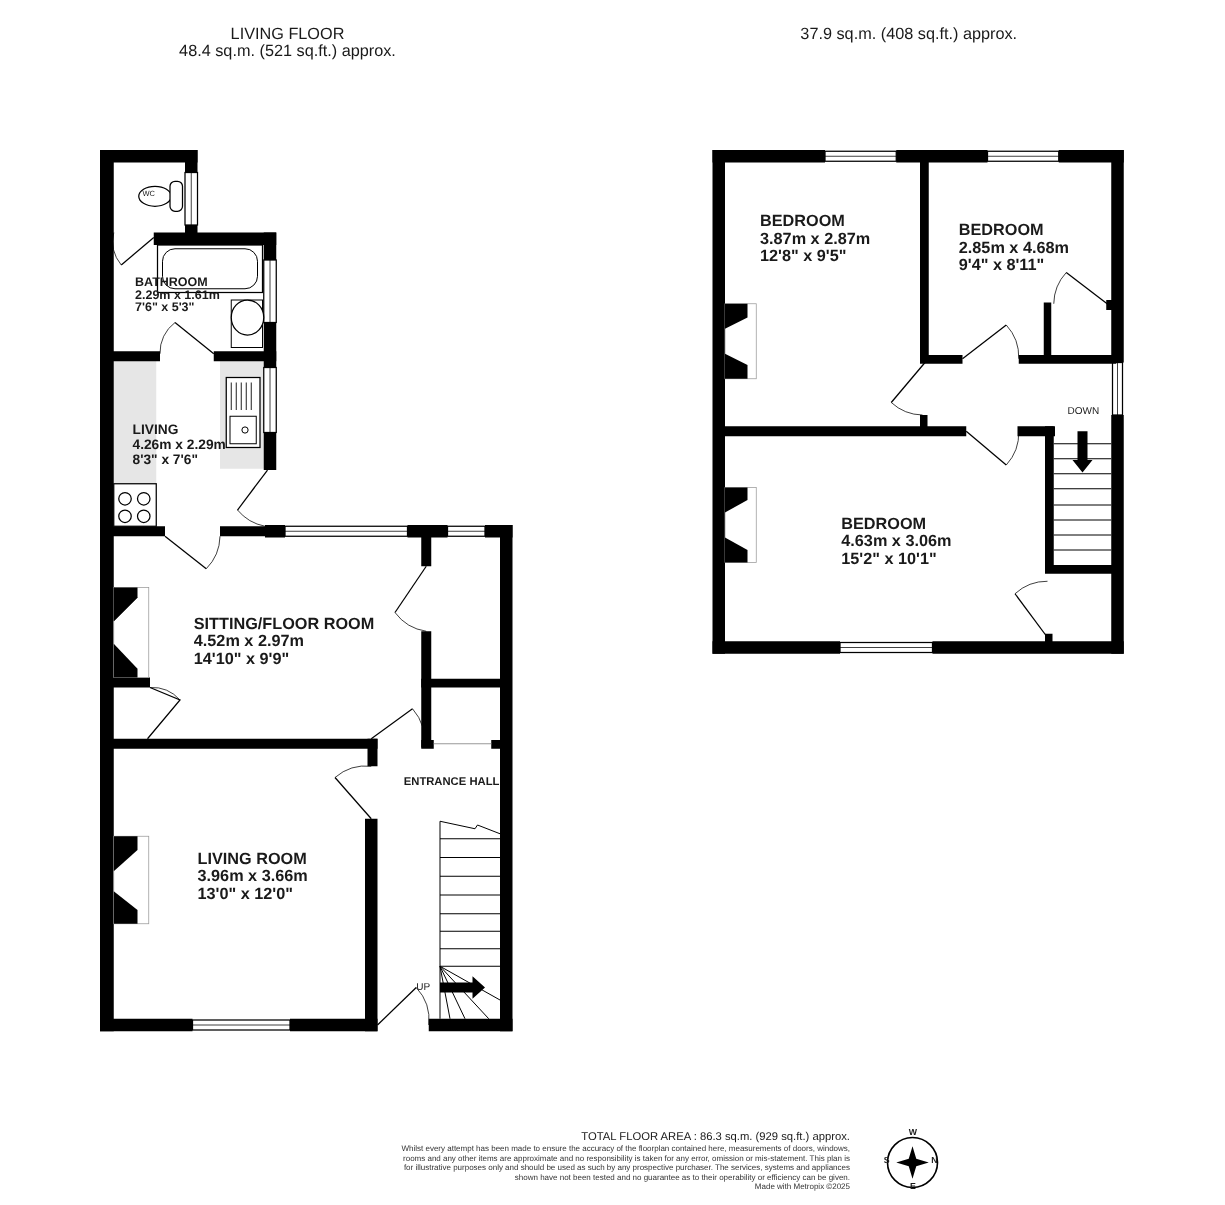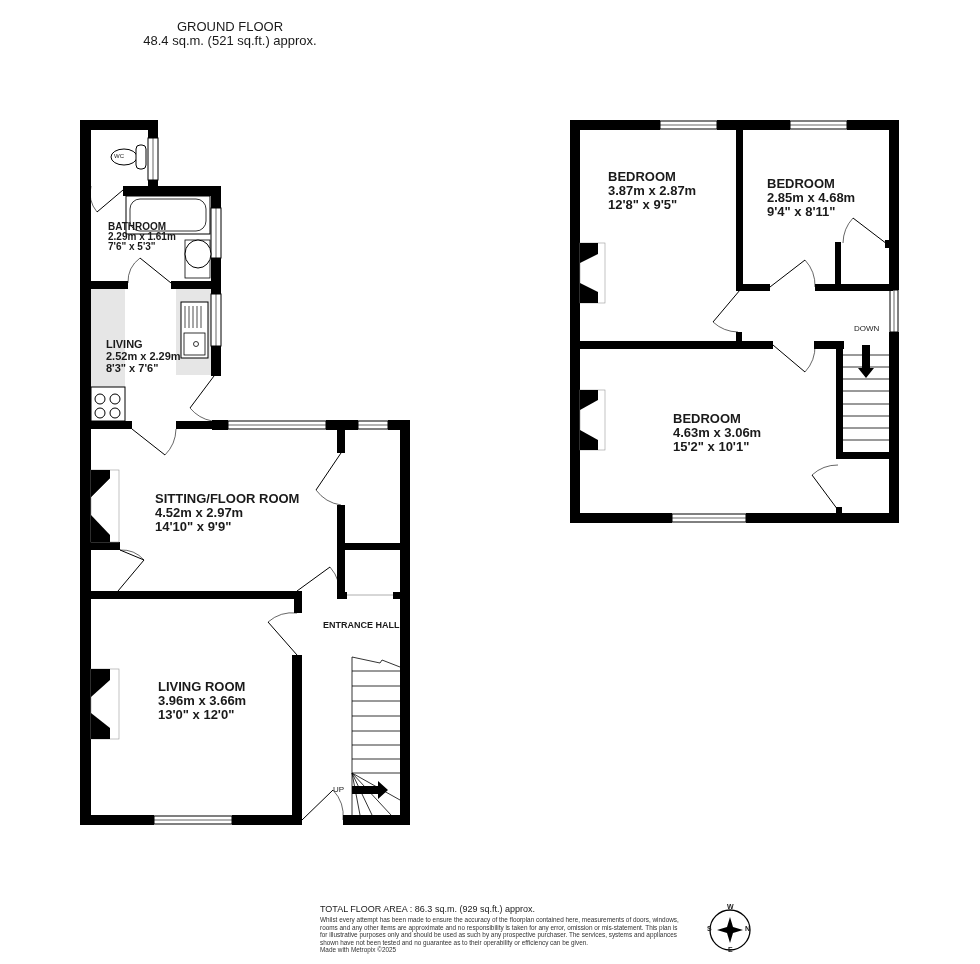--- a/index.html
+++ b/index.html
@@ -7,33 +7,34 @@
   .floor-heading { position: absolute; top: 20px; text-align: center; font-size: 13px; line-height: 14px; width: 300px; }
   .floor-heading .t { display: block; }
   #gf-heading { left: 80px; }
   #ff-heading { left: 577px; }
   svg#plan { position: absolute; left: 0; top: 0; }
   .room-label { position: absolute; font-weight: bold; font-size: 13px; line-height: 14px; white-space: nowrap; }
   .room-label .name { display: block; }
   .room-label .dim { display: block; }
   .small-label { position: absolute; font-size: 9px; font-weight: bold; white-space: nowrap; }
   .tiny-label { position: absolute; font-size: 8px; white-space: nowrap; }
-  #footer { position: absolute; left: 320px; top: 904px; width: 360px; text-align: left; }
+  #footer { position: absolute; left: 320px; top: 904px; width: 360px; text-align: right; }
   #footer .total { font-size: 9px; display: block; margin-bottom: 2px; }
   #footer .disc { font-size: 6.4px; line-height: 7.5px; display: block; color: #333; }
   #footer .made { font-size: 6.4px; display: block; color: #333; }
 </style>
 </head>
 <body>
 
 <div id="gf-heading" class="floor-heading">
-  <span class="t">GROUND FLOOR</span>
+  <span class="t">LIVING FLOOR</span>
   <span class="t">48.4 sq.m. (521 sq.ft.) approx.</span>
 </div>
 <div id="ff-heading" class="floor-heading">
+  <span class="t">37.9 sq.m. (408 sq.ft.) approx.</span>
 </div>
 
 <svg id="plan" width="980" height="964" viewBox="0 0 980 964">
   <g>
 
     <rect x="91" y="287" width="34" height="100" fill="#e6e6e6"></rect>
     <rect x="176" y="287" width="38" height="88" fill="#e6e6e6"></rect>
 
     <rect x="80" y="120" width="11" height="705" fill="#000"></rect>
 
@@ -247,21 +248,21 @@
 </svg>
 
 <div class="tiny-label" style="left:114px; top:153px; font-size:6px;">WC</div>
 <div class="room-label" style="left:108px; top:222px; font-size:10px; line-height:10px;">
   <span class="name">BATHROOM</span>
   <span class="dim">2.29m  x 1.61m</span>
   <span class="dim">7'6"  x 5'3"</span>
 </div>
 <div class="room-label" style="left:106px; top:338px; font-size:11px; line-height:12px;">
   <span class="name">LIVING</span>
-  <span class="dim">2.52m  x 2.29m</span>
+  <span class="dim">4.26m  x 2.29m</span>
   <span class="dim">8'3"  x 7'6"</span>
 </div>
 <div class="room-label" style="left:155px; top:492px;">
   <span class="name">SITTING/FLOOR ROOM</span>
   <span class="dim">4.52m  x 2.97m</span>
   <span class="dim">14'10"  x 9'9"</span>
 </div>
 <div class="room-label" style="left:158px; top:680px;">
   <span class="name">LIVING ROOM</span>
   <span class="dim">3.96m  x 3.66m</span>

